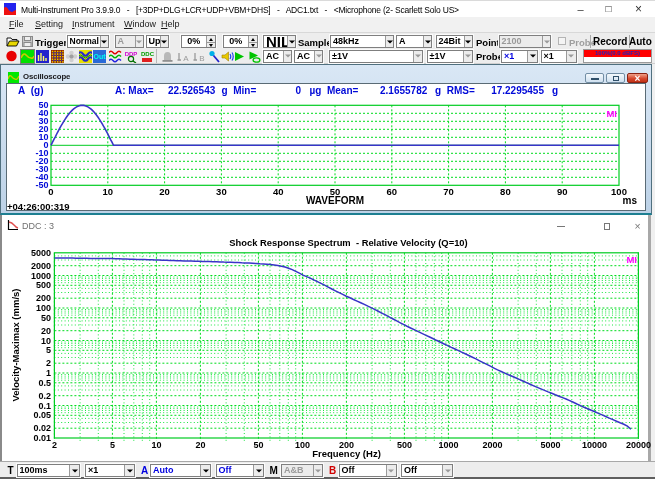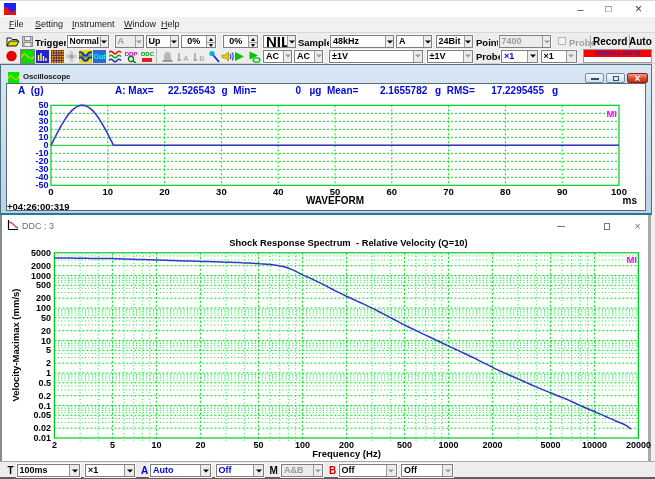--- a/index.html
+++ b/index.html
@@ -25,20 +25,21 @@
 <body>
 
 <div class="abs" style="left:0;top:0;width:655px;height:17px;background:#fff;border-top:1px solid #dadada">
   <div class="abs" style="left:4px;top:2px;width:12px;height:12px">
     <svg width="12" height="12" viewBox="0 0 12 12">
       <rect width="12" height="12" fill="#2222ee"></rect>
       <path d="M0 5 Q1.5 3.5 3 5 Q5 7.5 6.5 8.5 Q8.5 9.5 9.5 8 L12 7 V12 H0 Z" fill="#ee1111"></path>
       <path d="M0 12 V5 L2 4 L4 6 Z" fill="#ee1111"></path>
     </svg>
   </div>
+  <span class="abs" style="left:21px;top:3.5px;font-size:8.5px;letter-spacing:-0.2px;color:#000;white-space:nowrap">Multi-Instrument Pro 3.9.9.0&nbsp;&nbsp; -&nbsp;&nbsp; [+3DP+DLG+LCR+UDP+VBM+DHS]&nbsp;&nbsp; -&nbsp;&nbsp; ADC1.txt&nbsp;&nbsp; -&nbsp;&nbsp; &lt;Microphone (2- Scarlett Solo US&gt;</span>
   <div class="capg" style="left:558px">–</div>
   <div class="capg" style="left:586px;font-size:10px">□</div>
   <div class="capg" style="left:616px;font-size:12px">×</div>
 </div>
 
 <div class="abs" style="left:0;top:17px;width:655px;height:15px;background:#f1f1f1">
   <span class="mn" style="left:9px"><u>F</u>ile</span>
   <span class="mn" style="left:35px"><u>S</u>etting</span>
   <span class="mn" style="left:72px"><u>I</u>nstrument</span>
   <span class="mn" style="left:124px"><u>W</u>indow</span>
@@ -65,21 +66,21 @@
     <span class="arr" style="width:8px">
       <span class="tri" style="border-top-color:#000"></span>
     </span>
   </div>
 <div class="cb" style="left:114.5px;top:35px;width:29px;height:13px;background:#ececec">
     <span class="cbt" style="color:#9a9a9a;font-size:9px;line-height:11px">A</span>
     <span class="arr" style="width:8px">
       <span class="tri" style="border-top-color:#9a9a9a"></span>
     </span>
   </div>
-<div class="cb" style="left:145.5px;top:35px;width:33px;height:13px;background:#fff">
+<div class="cb" style="left:145.5px;top:35px;width:23px;height:13px;background:#fff">
     <span class="cbt" style="color:#000;font-size:9px;line-height:11px">Up</span>
     <span class="arr" style="width:8px">
       <span class="tri" style="border-top-color:#000"></span>
     </span>
   </div>
 <div class="cb" style="left:180.5px;top:35px;width:35.5px;height:13px;background:#fff">
     <span class="cbt" style="font-size:9px;line-height:11px;text-align:center;left:0;right:9px">0%</span>
     <span class="spn">
       <span class="tri" style="border-bottom:3.5px solid #000;border-top:none;margin-top:1.5px"></span>
       <span class="sph"></span>
@@ -114,21 +115,21 @@
     </span>
   </div>
 <div class="cb" style="left:435.5px;top:35px;width:37px;height:13px;background:#fff">
     <span class="cbt" style="color:#000;font-size:9px;line-height:11px">24Bit</span>
     <span class="arr" style="width:8px">
       <span class="tri" style="border-top-color:#000"></span>
     </span>
   </div>
 <span class="lb" style="left:476px;top:37px;color:#000;font-size:9.5px">Point</span>
 <div class="cb" style="left:498.5px;top:35px;width:52.5px;height:13px;background:#ececec">
-    <span class="cbt" style="color:#9a9a9a;font-size:9px;line-height:11px">7400</span>
+    <span class="cbt" style="color:#9a9a9a;font-size:9px;line-height:11px">2100</span>
     <span class="arr" style="width:8px">
       <span class="tri" style="border-top-color:#9a9a9a"></span>
     </span>
   </div>
 <span class="abs" style="left:558px;top:37px;width:8px;height:8px;border:1px solid #b4b4b4;background:#f4f4f4"></span>
 <span class="lb" style="left:569px;top:37px;color:#9e9e9e;font-size:9.5px">Probe</span>
 <span class="lb" style="left:590px;top:35px;font-size:10px;padding:1px 2px 1px 2px;border-left:1px solid #aaa;border-right:1px solid #aaa;border-bottom:1.5px solid #2a2a2a">Record</span>
 <span class="lb" style="left:627px;top:35px;font-size:10px;padding:1px 2px 1px 2px;border-bottom:1.5px solid #2a2a2a">Auto</span>
 <div class="abs" style="left:0;top:48px;width:655px;height:16px;background:#ededed;border-bottom:1px solid #d0d0d0"></div>
 <div class="abs" style="left:5px;top:50px;width:13px;height:13px;">

